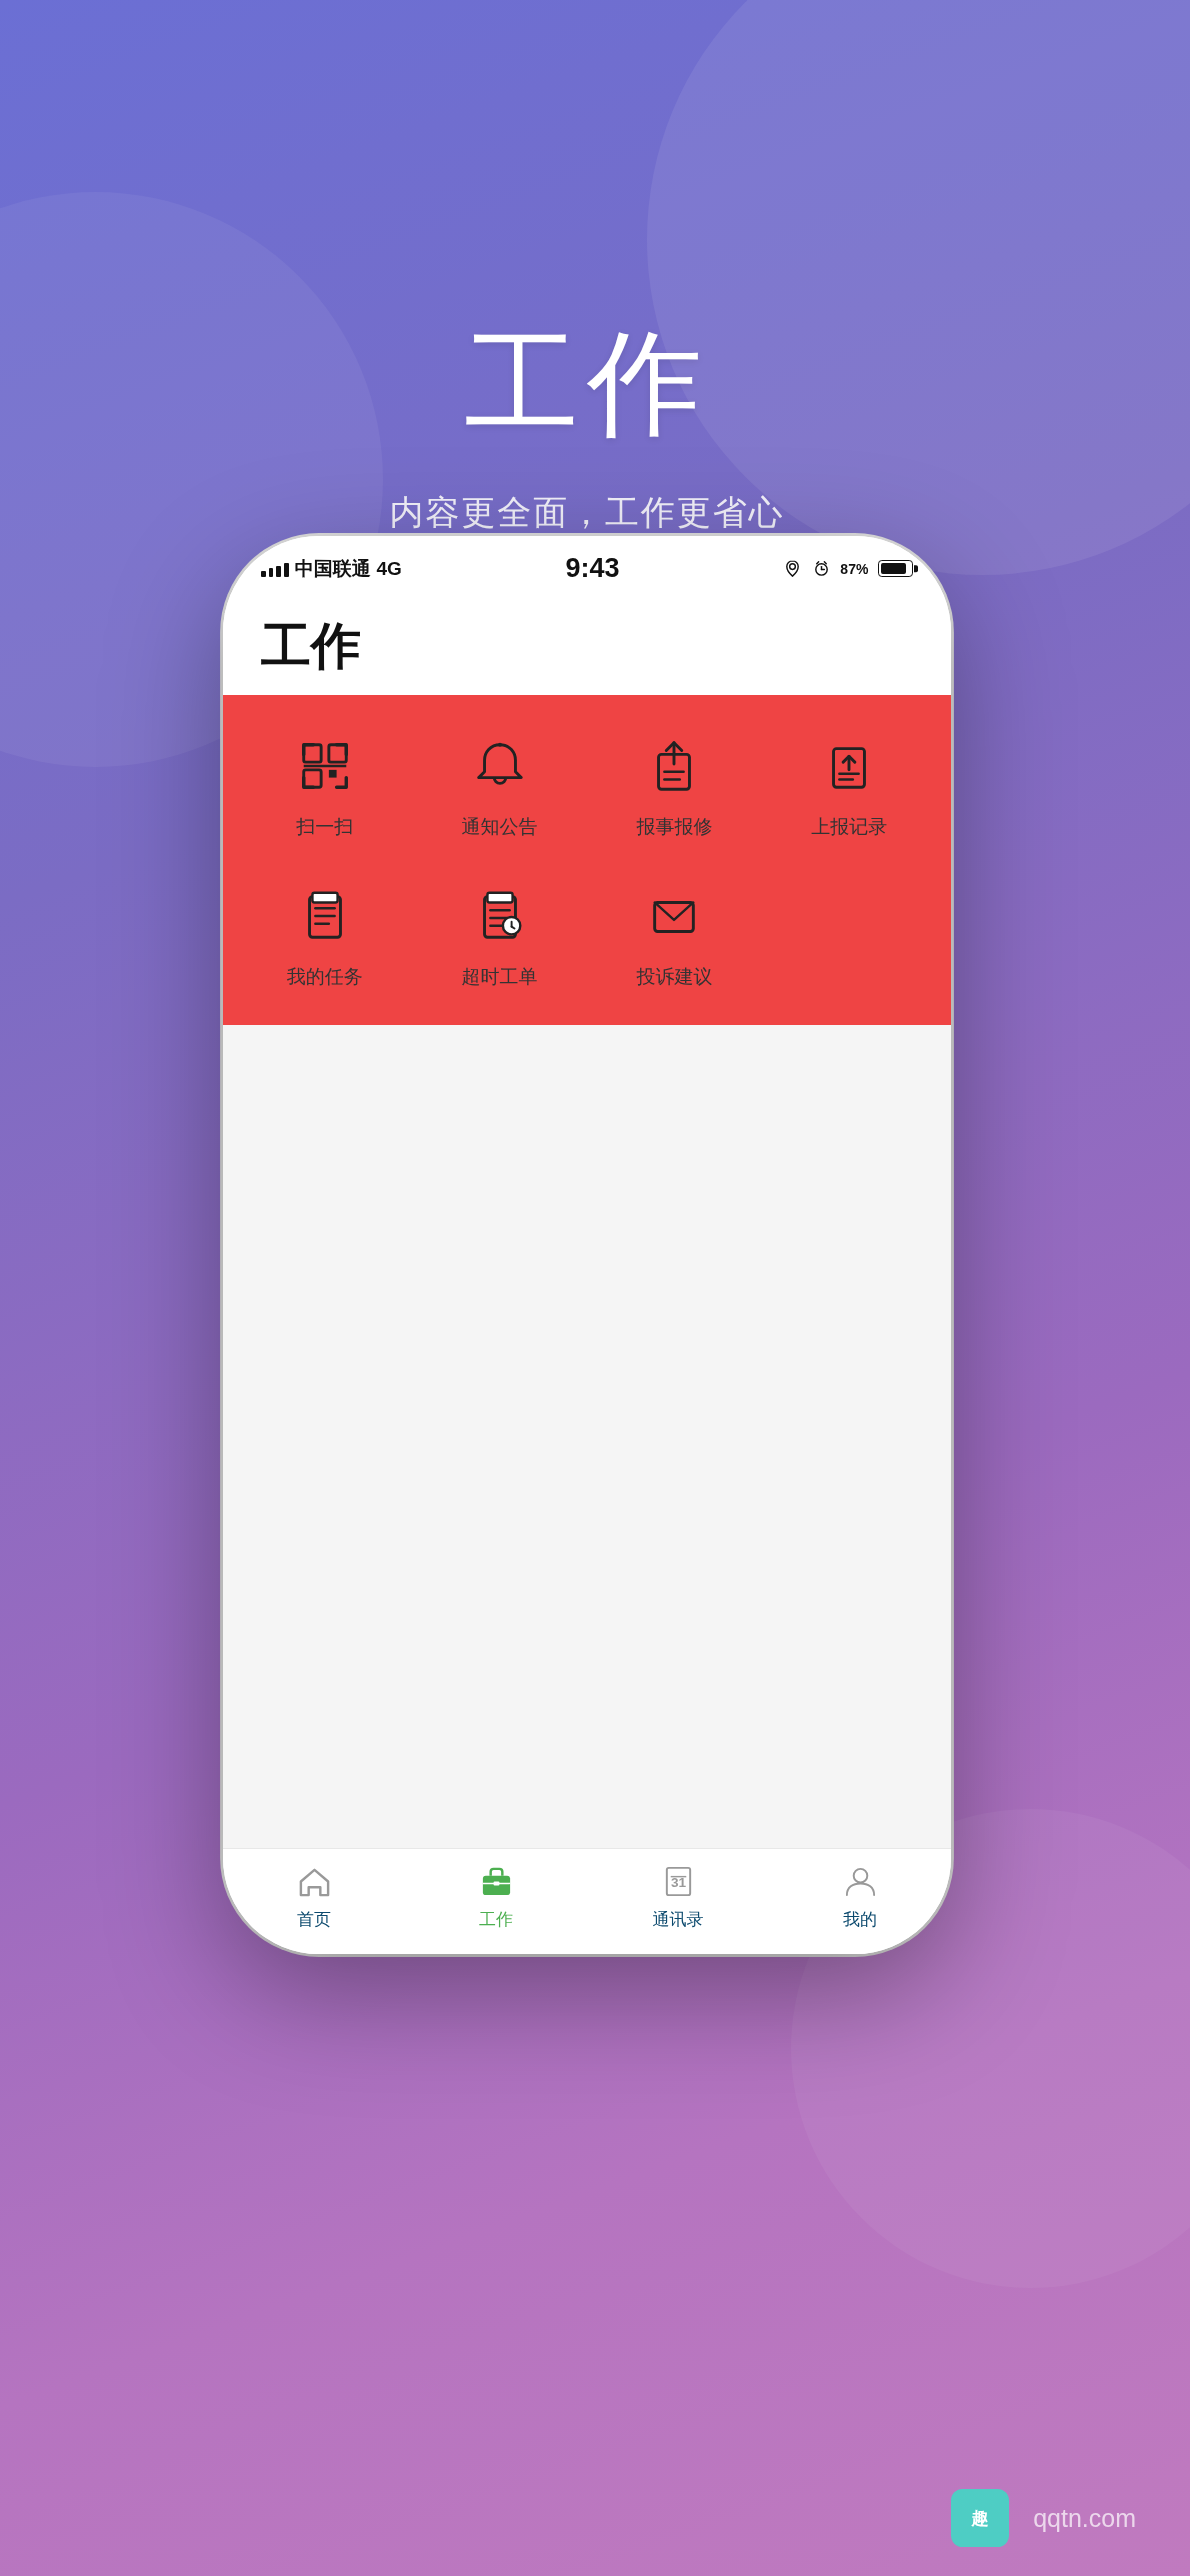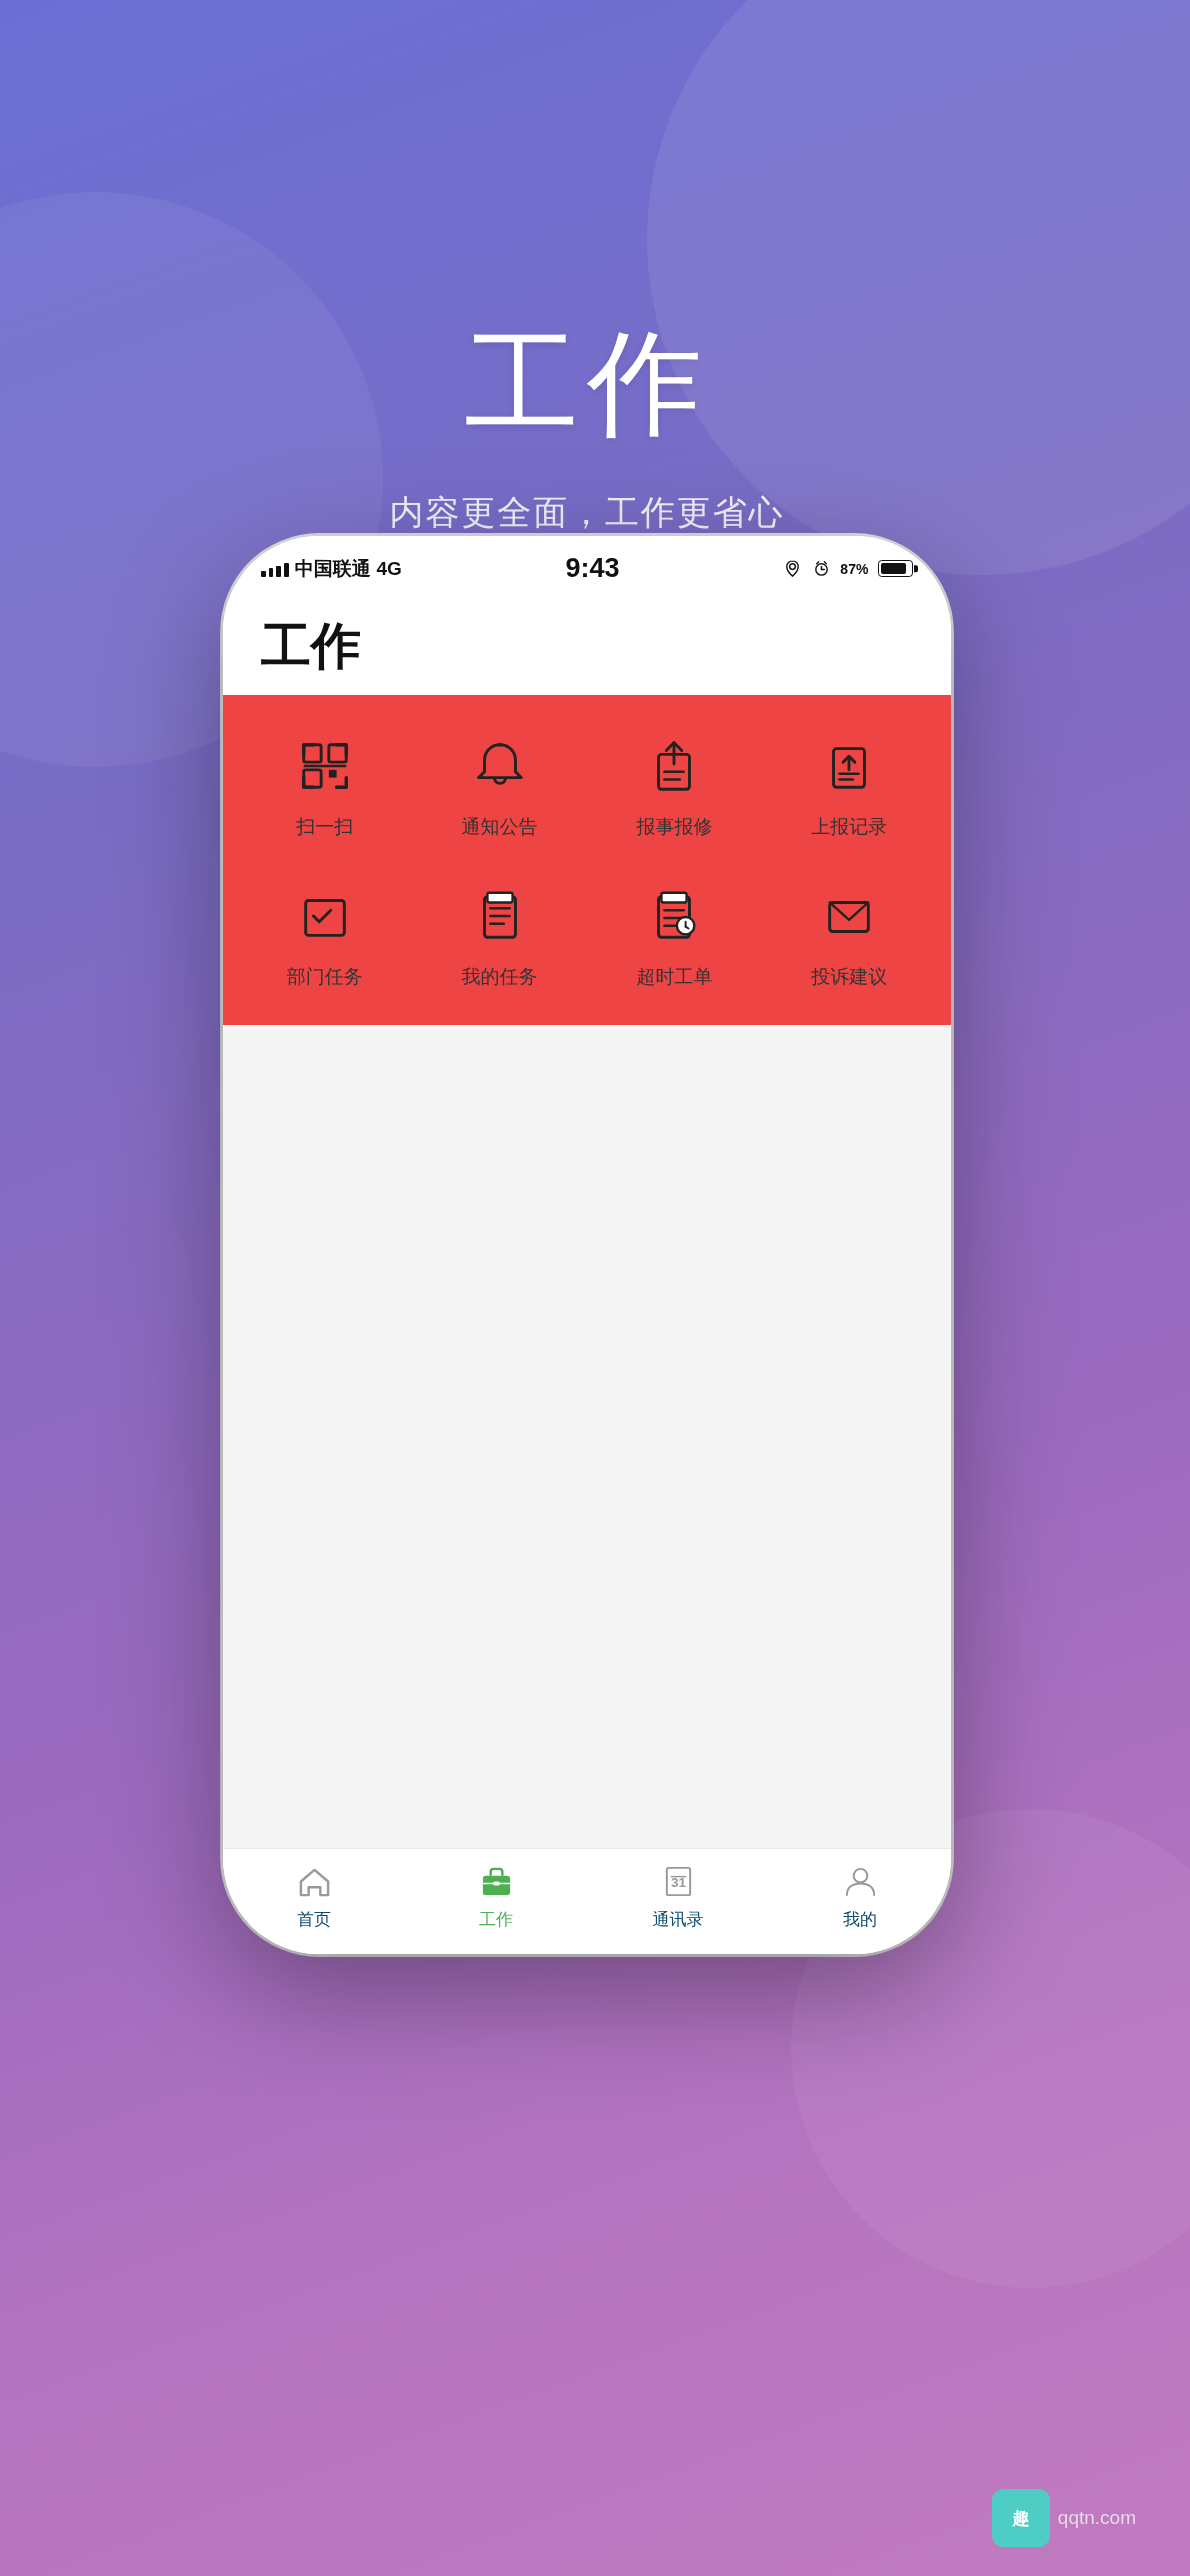--- a/index.html
+++ b/index.html
@@ -274,22 +274,23 @@
       width: 58px;
       height: 58px;
       background: #4ecdc4;
       border-radius: 11.5px;
       display: flex;
       align-items: center;
       justify-content: center;
     }
 
     .watermark-text {
-      font-size: 19px;
+      font-size: 25px;
       color: rgba(255,255,255,0.7);
+      margin-left: 16px;
     }
 
     svg text {
       font-family: -apple-system, 'PingFang SC', sans-serif;
     }
   </style>
 </head>
 <body>
 
 <div class="page-container">
@@ -395,29 +396,20 @@
                 <rect x="14" y="12" width="32" height="40" rx="3" fill="none" stroke="#222" stroke-width="3"></rect>
                 <line x1="30" y1="20" x2="30" y2="34" stroke="#222" stroke-width="3" stroke-linecap="round"></line>
                 <polyline points="24,26 30,20 36,26" fill="none" stroke="#222" stroke-width="3" stroke-linecap="round" stroke-linejoin="round"></polyline>
                 <line x1="20" y1="38" x2="40" y2="38" stroke="#222" stroke-width="2.5" stroke-linecap="round"></line>
                 <line x1="20" y1="44" x2="34" y2="44" stroke="#222" stroke-width="2.5" stroke-linecap="round"></line>
               </svg>
             </div>
             <span class="icon-label">上报记录</span>
           </div>
 
-          <div class="icon-item">
-            <div class="icon-box">
-              <svg width="58" height="58" viewBox="0 0 60 60">
-                <rect x="10" y="14" width="40" height="36" rx="3" fill="none" stroke="#222" stroke-width="3"></rect>
-                <polyline points="18,30 24,36 36,24" fill="none" stroke="#222" stroke-width="3" stroke-linecap="round" stroke-linejoin="round"></polyline>
-              </svg>
-            </div>
-            <span class="icon-label">部门任务</span>
-          </div>
 
           <div class="icon-item">
             <div class="icon-box">
               <svg width="58" height="58" viewBox="0 0 60 60">
                 <rect x="14" y="10" width="32" height="42" rx="3" fill="none" stroke="#222" stroke-width="3"></rect>
                 <line x1="20" y1="22" x2="40" y2="22" stroke="#222" stroke-width="2.5" stroke-linecap="round"></line>
                 <line x1="20" y1="30" x2="40" y2="30" stroke="#222" stroke-width="2.5" stroke-linecap="round"></line>
                 <line x1="20" y1="38" x2="34" y2="38" stroke="#222" stroke-width="2.5" stroke-linecap="round"></line>
                 <rect x="17" y="6" width="26" height="10" rx="2" fill="white" stroke="#222" stroke-width="2.5"></rect>
               </svg>

